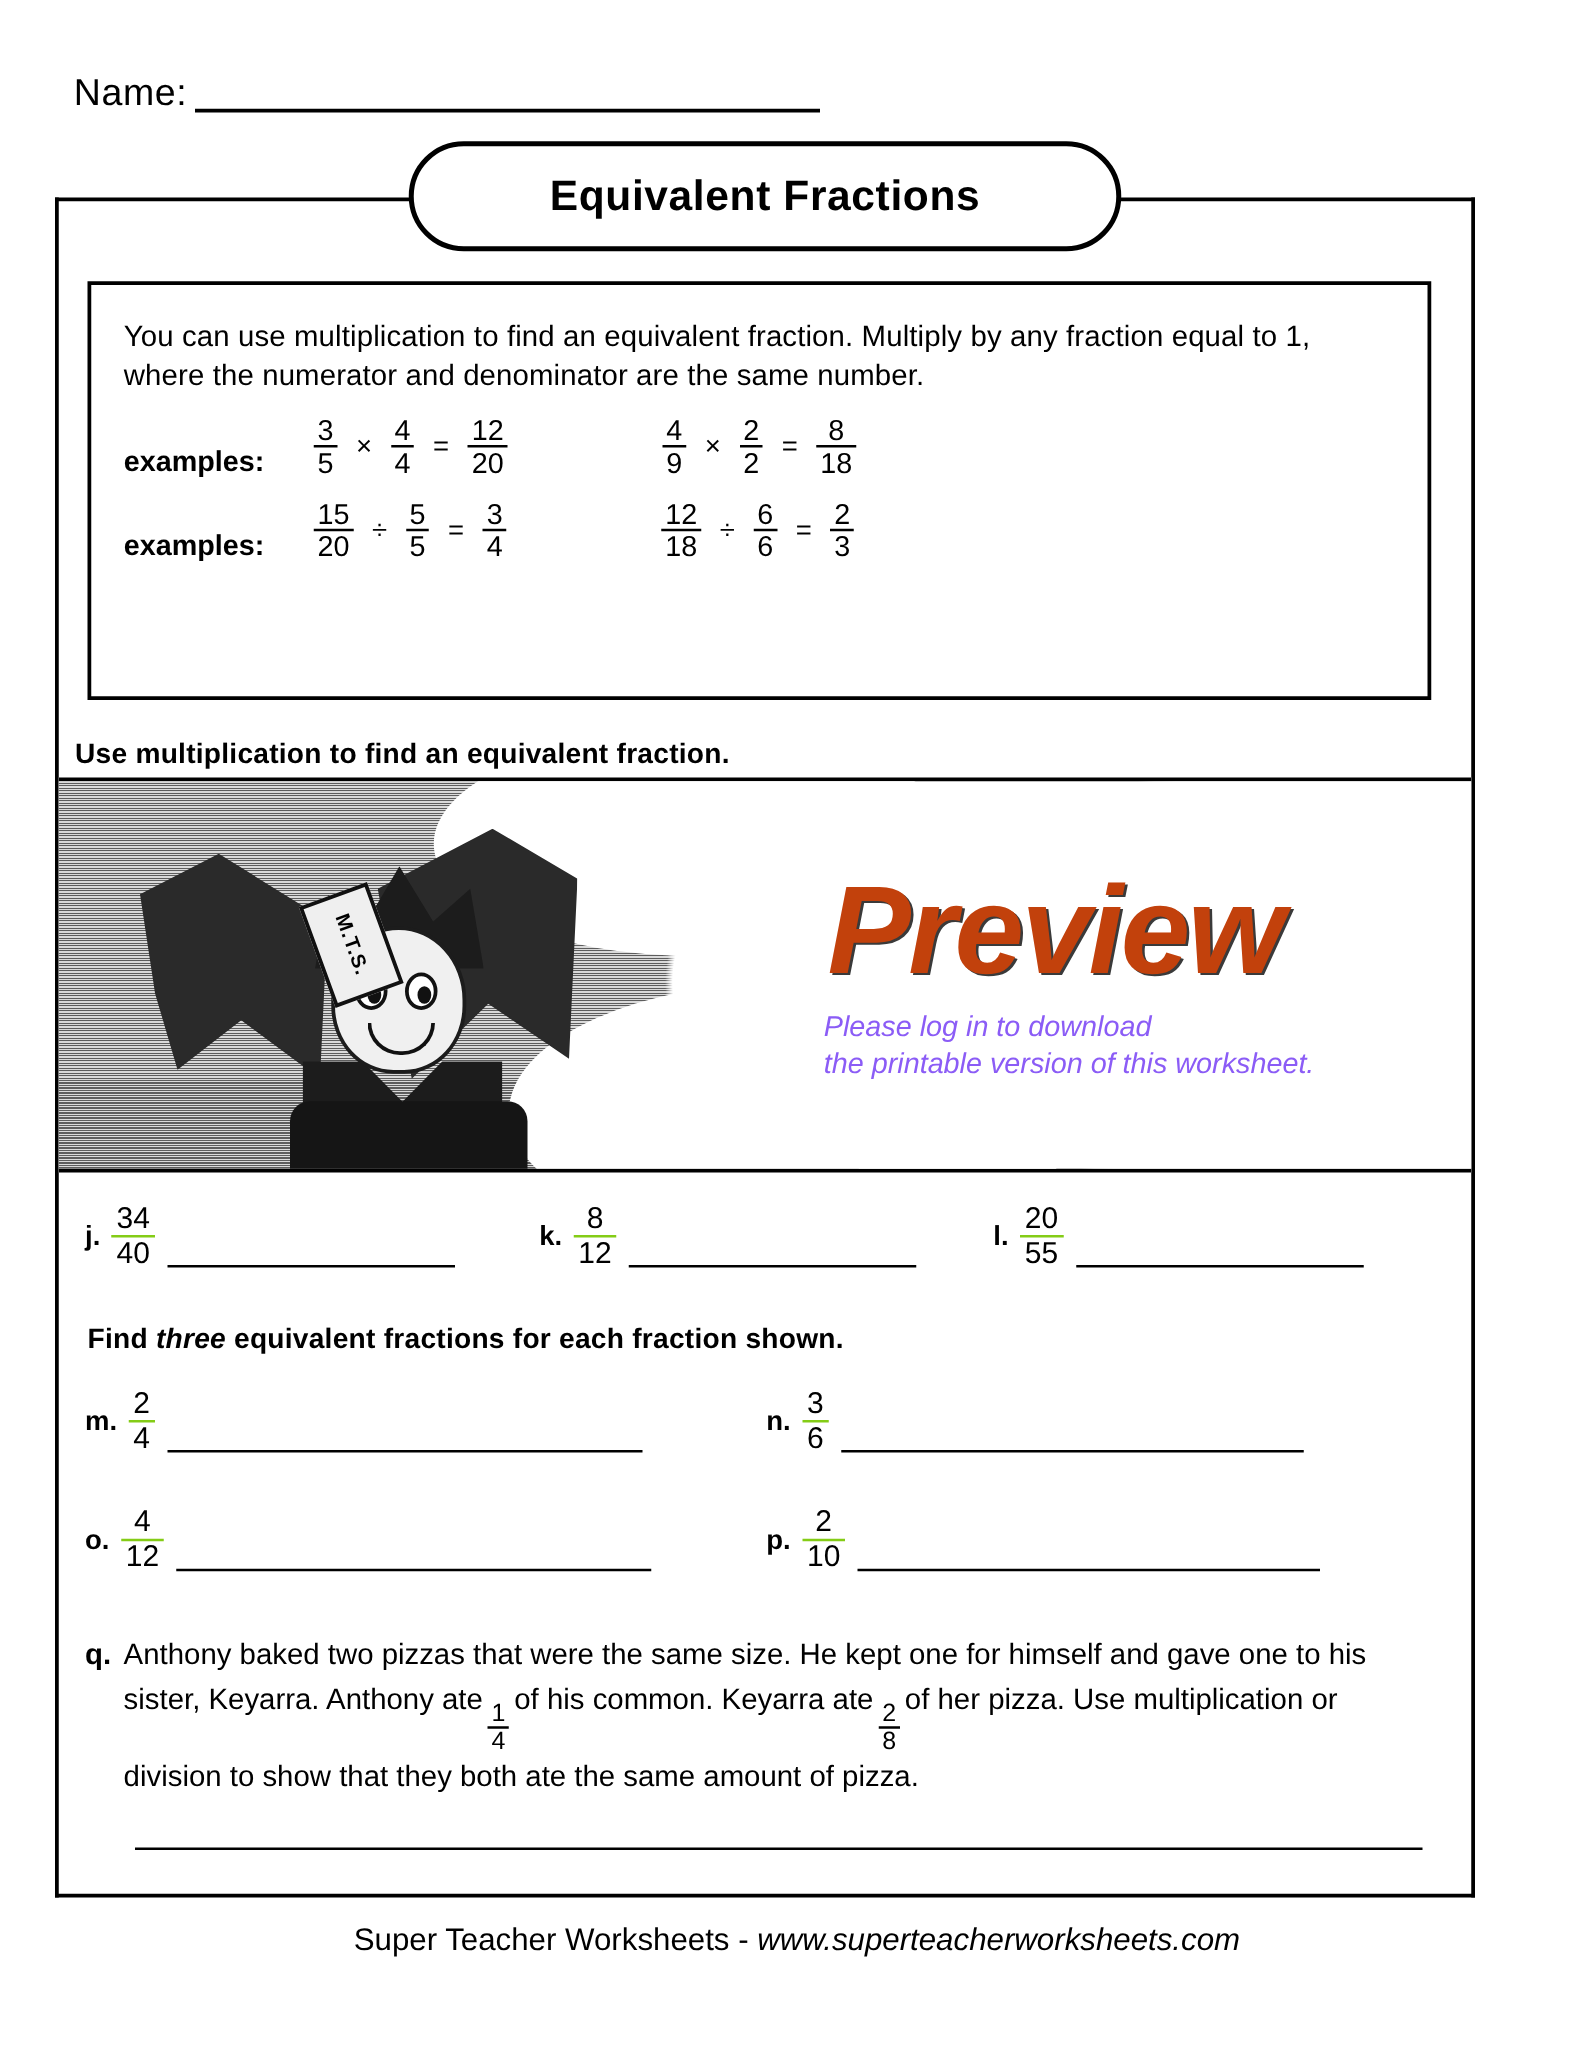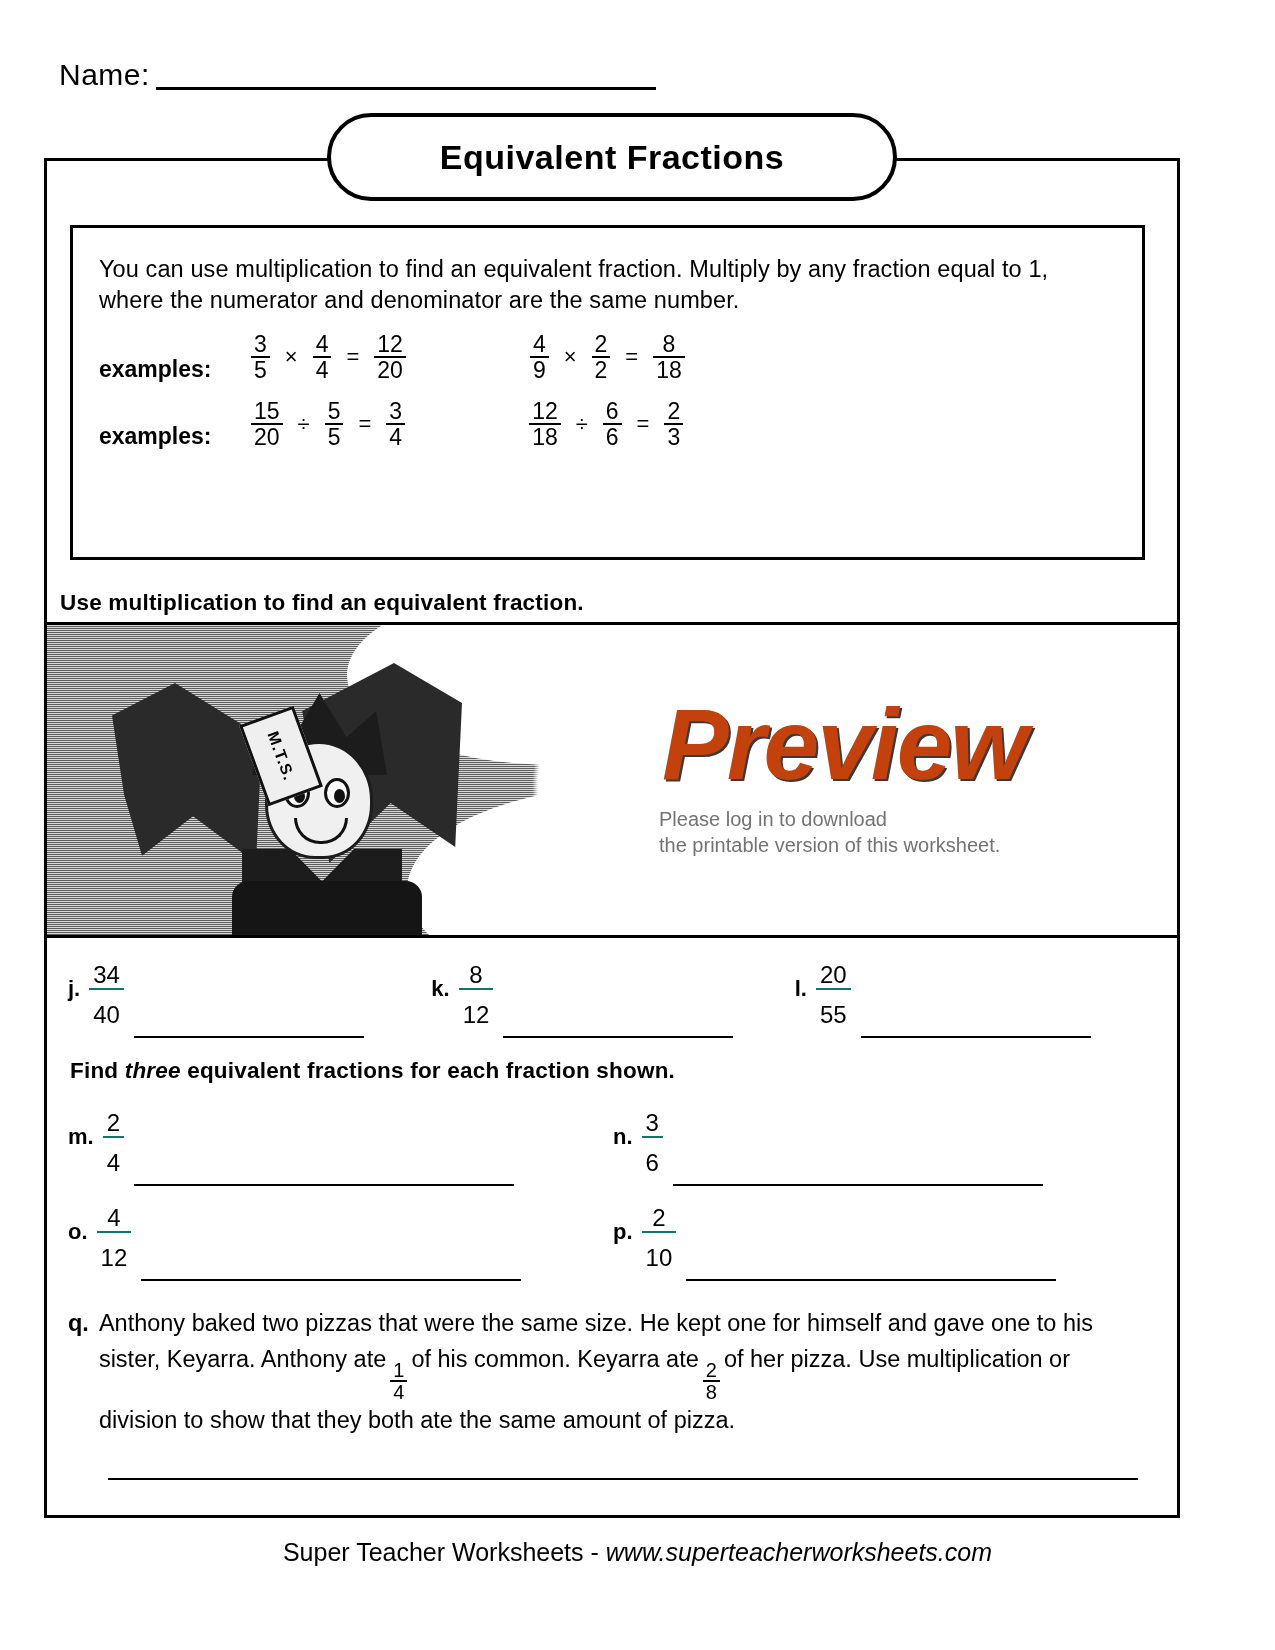--- a/index.html
+++ b/index.html
@@ -251,22 +251,23 @@
     font-weight: bold;
     font-style: italic;
     letter-spacing: -2px;
     color: #c2410c;
     text-shadow: 2px 2px 0 #3a3a3a;
   }
   .preview-sub {
     position: absolute;
     left: 612px;
     top: 182px;
-    font-size: 20px;
-    color: #737373;
+    font-size: 23px;
+    font-style: italic;
+    color: #8b5cf6;
     line-height: 1.28;
   }
 
   
   .prob-row {
     position: absolute;
     display: flex;
     align-items: flex-start;
   }
   .prob {
@@ -281,21 +282,21 @@
     padding-top: 14px;
   }
   .prob-frac {
     display: inline-flex;
     flex-direction: column;
     align-items: center;
     line-height: 1.08;
     font-size: 24px;
   }
   .prob-frac .num { padding: 0 4px; }
-  .prob-frac .den { padding: 12px 4px; border-top: 2px solid #0f766e; }
+  .prob-frac .den { padding: 0 4px; border-top: 2px solid #84cc16; }
   .answer-line {
     border-bottom: 2px solid #000;
     align-self: flex-end;
     margin-left: 10px;
     height: 1px;
   }
 
   
   #row-jkl { left: 68px; top: 962px; width: 1090px; }
   #row-jkl .prob { width: 390px; }

